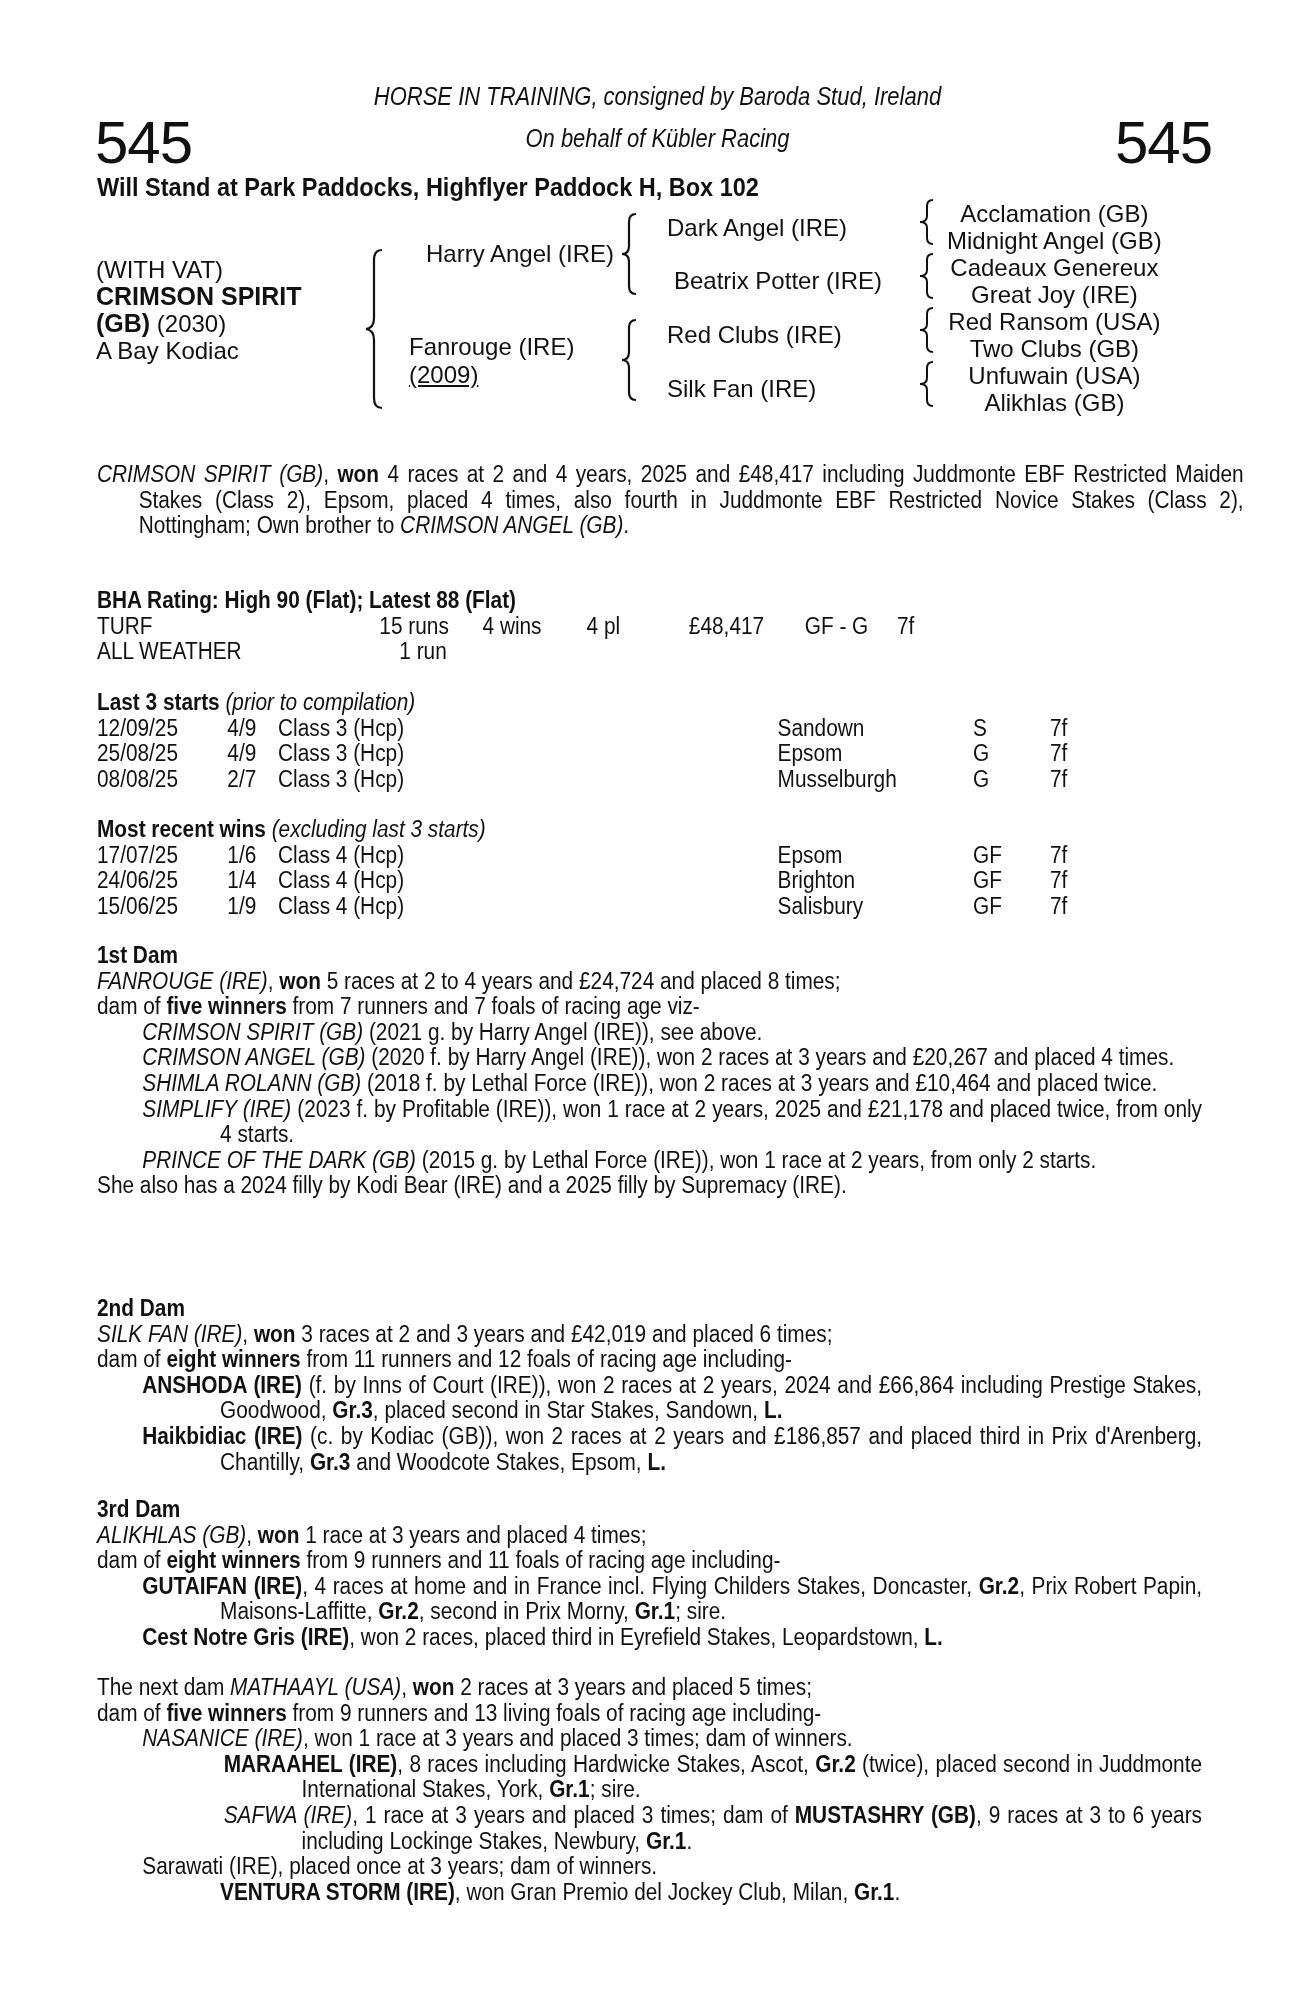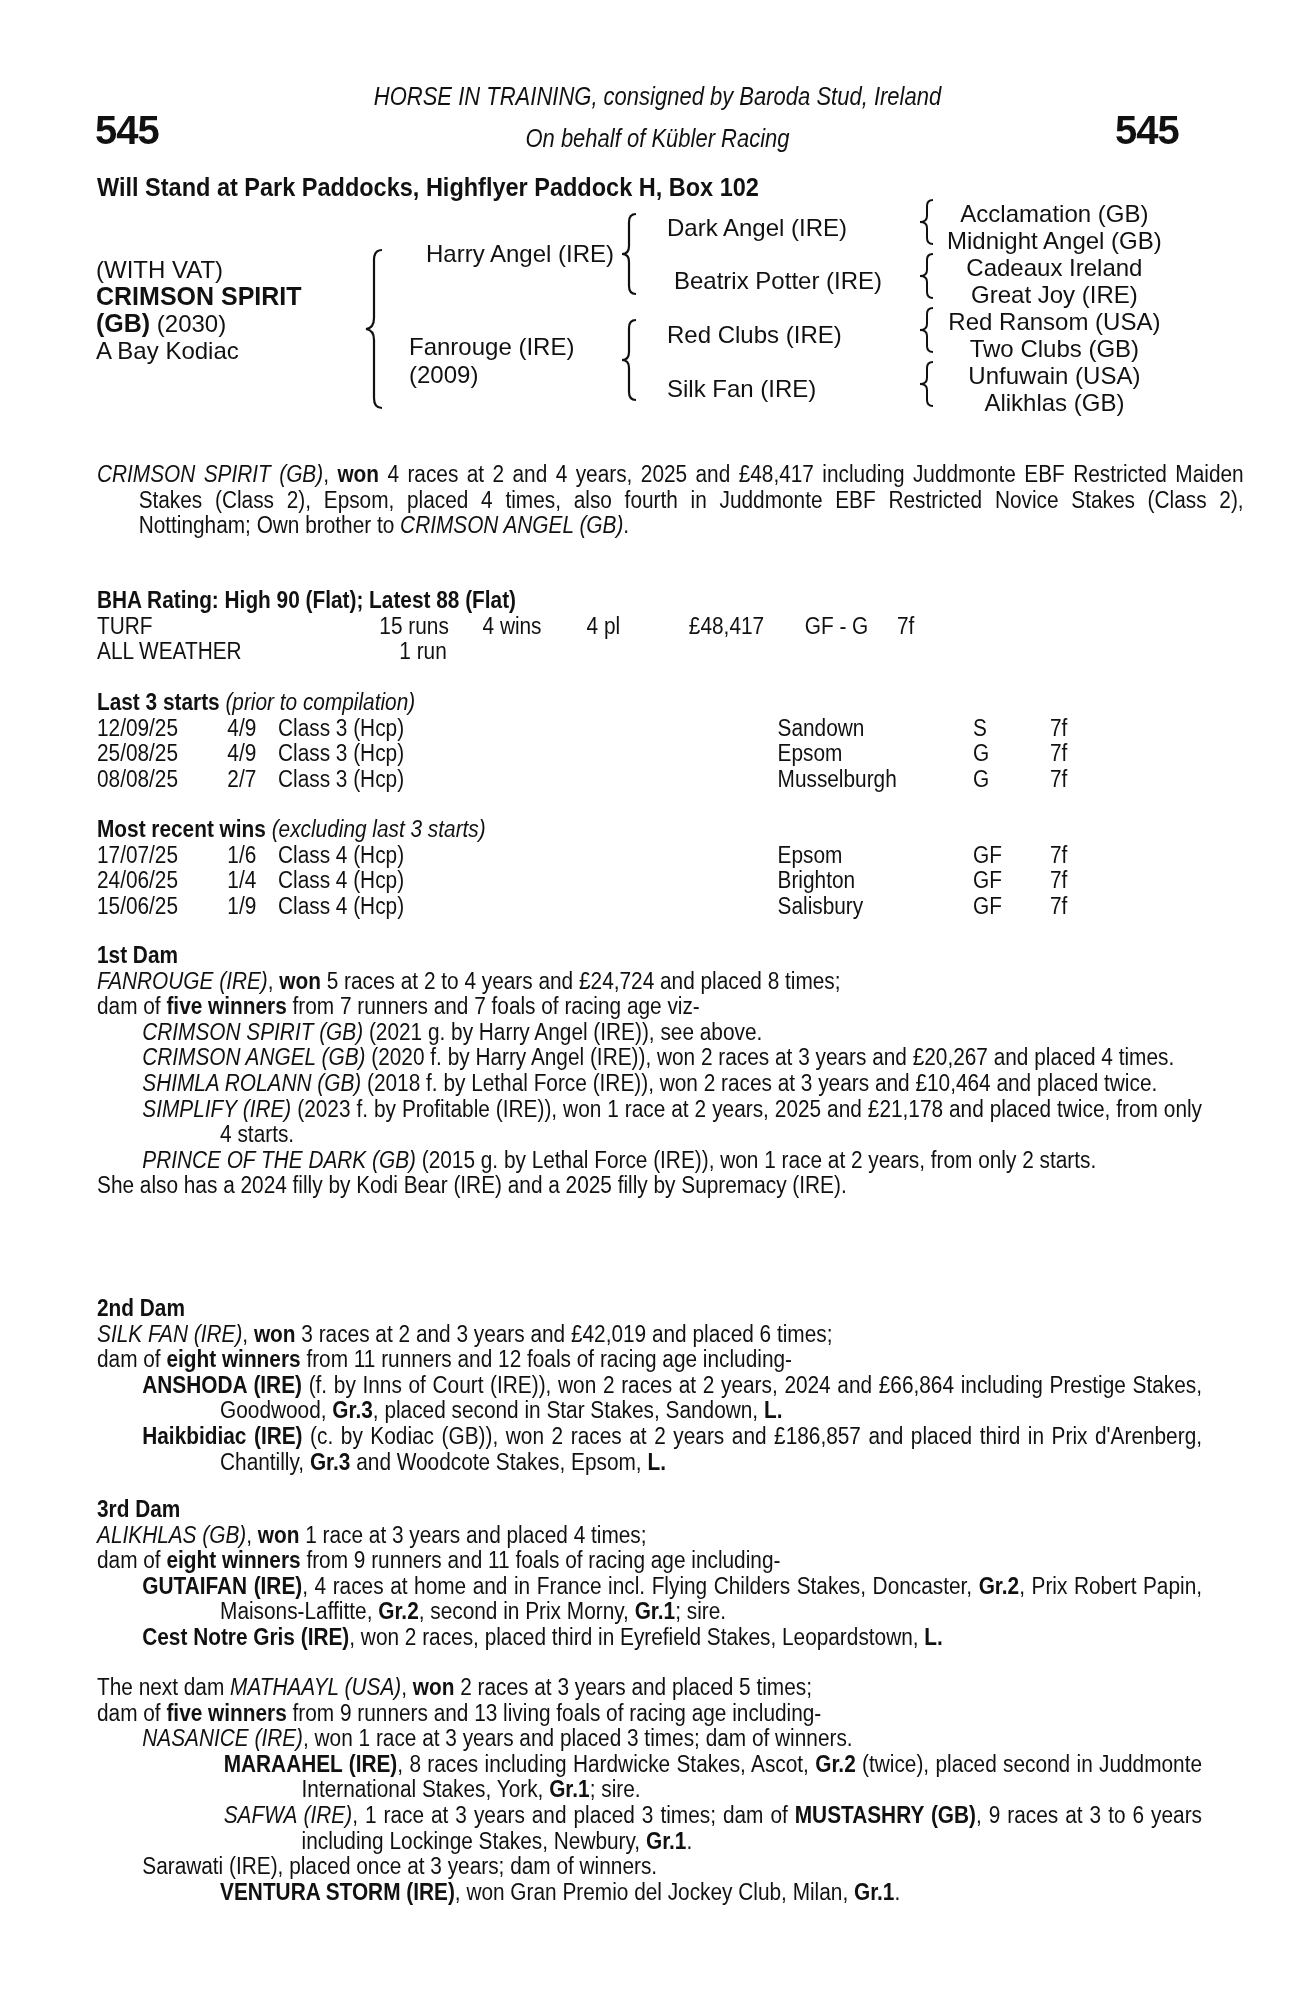--- a/index.html
+++ b/index.html
@@ -1,19 +1,19 @@
 <!DOCTYPE html>
 <html><head>
 <meta charset="utf-8">
 <style>
   html, body { margin: 0; padding: 0; background: #ffffff; }
   body { width: 1315px; height: 2000px; position: relative; color: #111111;
          font-family: "Liberation Sans", sans-serif; font-size: 24px; overflow: hidden; }
   .abs { position: absolute; white-space: nowrap; }
-  .lot { font-weight: bold; font-size: 40px; letter-spacing: -1px; }
+  .lot { font-weight: normal; font-size: 60px; letter-spacing: -1px; }
   .hdr-it { font-style: italic; font-size: 25px; transform: scaleX(0.88); transform-origin: center top; }
   .stand { font-weight: bold; font-size: 25px; transform: scaleX(0.94); transform-origin: left top; }
   .ped { font-size: 24px; line-height: 28px; }
   .ped-b { font-weight: bold; font-size: 25px; }
   .brace { position: absolute; }
   .para { position: absolute; left: 97px; width: 1105px; font-size: 23px; line-height: 25.6px;
           transform: scaleX(0.905); transform-origin: left top; }
   .para .w { width: 1221px; }
   .hang { padding-left: 46px; text-indent: -46px; }
   .i1h { padding-left: 136px; text-indent: -86px; }
@@ -58,31 +58,31 @@
 </svg>
 <svg class="brace" style="left:916px;top:306px;" width="24" height="48">
   <path d="M17 2 Q11 2 11 8 L11 18 Q11 24 4 24 Q11 24 11 30 L11 40 Q11 46 17 46" fill="none" stroke="#111" stroke-width="2"></path>
 </svg>
 <svg class="brace" style="left:916px;top:360px;" width="24" height="48">
   <path d="M17 2 Q11 2 11 8 L11 18 Q11 24 4 24 Q11 24 11 30 L11 40 Q11 46 17 46" fill="none" stroke="#111" stroke-width="2"></path>
 </svg>
 
 <div class="abs ped" style="left:426px;top:240px;">Harry Angel (IRE)</div>
 <div class="abs ped" style="left:409px;top:333px;">Fanrouge (IRE)</div>
-<div class="abs ped" style="left:409px;top:361px;">(2009)</div>
+<div class="abs ped" style="left:409px;top:361px;text-decoration:underline;">(2009)</div>
 
 <div class="abs ped" style="left:667px;top:214px;">Dark Angel (IRE)</div>
 <div class="abs ped" style="left:674px;top:267px;">Beatrix Potter (IRE)</div>
 <div class="abs ped" style="left:667px;top:321px;">Red Clubs (IRE)</div>
 <div class="abs ped" style="left:667px;top:375px;">Silk Fan (IRE)</div>
 
 <div class="abs ped" style="left:947px;top:200px;line-height:27px;text-align:center;">
   <div>Acclamation (GB)</div>
   <div>Midnight Angel (GB)</div>
-  <div>Cadeaux Ireland</div>
+  <div>Cadeaux Genereux</div>
   <div>Great Joy (IRE)</div>
   <div>Red Ransom (USA)</div>
   <div>Two Clubs (GB)</div>
   <div>Unfuwain (USA)</div>
   <div>Alikhlas (GB)</div>
 </div>
 
 <div class="para" style="top:462px;">
   <div class="w hang just"><i>CRIMSON SPIRIT (GB)</i>, <b>won</b><span> 4 races at 2 and 4 years, 2025 and £48,417 including Juddmonte EBF Restricted Maiden Stakes (Class 2), Epsom, placed 4 times, also fourth in Juddmonte EBF Restricted Novice Stakes (Class 2), Nottingham; Own brother to </span><i>CRIMSON ANGEL (GB)</i><span>.</span></div>
 </div>

